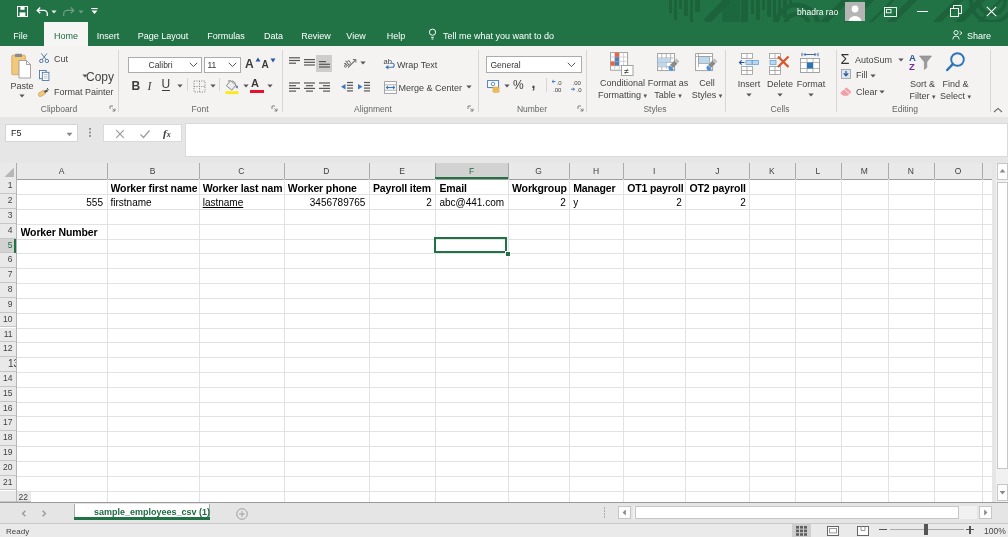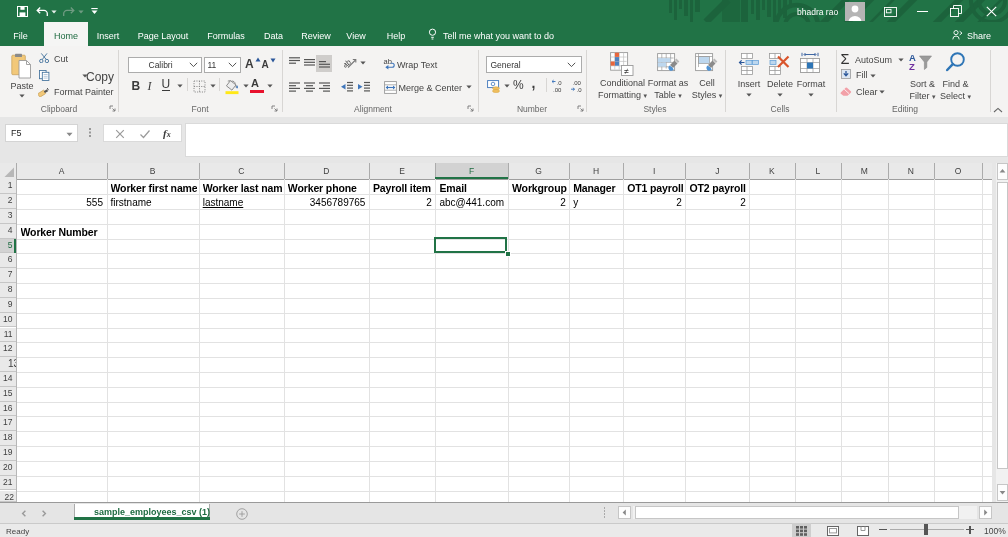--- a/index.html
+++ b/index.html
@@ -544,21 +544,21 @@
   </div>
 <div class="a" style="left:0;top:446.1px;width:15.5px;height:13.8px;background:#e9e9e9;border-bottom:1px solid #c6c6c6;text-align:right;overflow:hidden;">
     <div style="font-size:8.5px;color:#3f3f3f;padding-right:3px;line-height:13.8px;">19</div>
   </div>
 <div class="a" style="left:0;top:460.9px;width:15.5px;height:13.8px;background:#e9e9e9;border-bottom:1px solid #c6c6c6;text-align:right;overflow:hidden;">
     <div style="font-size:8.5px;color:#3f3f3f;padding-right:3px;line-height:13.8px;">20</div>
   </div>
 <div class="a" style="left:0;top:475.7px;width:15.5px;height:13.8px;background:#e9e9e9;border-bottom:1px solid #c6c6c6;text-align:right;overflow:hidden;">
     <div style="font-size:8.5px;color:#3f3f3f;padding-right:3px;line-height:13.8px;">21</div>
   </div>
-<div class="a" style="left:0;top:490.5px;width:17px;height:10.5px;background:#e9e9e9;border-bottom:1px solid #c6c6c6;text-align:right;overflow:hidden;">
+<div class="a" style="left:0;top:490.5px;width:31px;height:10.5px;background:#e9e9e9;border-bottom:1px solid #c6c6c6;text-align:right;overflow:hidden;">
     <div style="font-size:8.5px;color:#3f3f3f;padding-right:3px;line-height:13.8px;">22</div>
   </div>
 <div class="a" style="left:15.5px;top:179.3px;width:1px;height:322.7px;background:#b7b7b7;"></div>
 <div class="a" style="left:14px;top:238.6px;width:2px;height:14.8px;background:#217346;"></div>
 <div class="a" style="left:106.5px;top:179.3px;width:1px;height:322.7px;background:#e2e2e2;"></div>
 <div class="a" style="left:198.7px;top:179.3px;width:1px;height:322.7px;background:#e2e2e2;"></div>
 <div class="a" style="left:283.8px;top:179.3px;width:1px;height:322.7px;background:#e2e2e2;"></div>
 <div class="a" style="left:368.9px;top:179.3px;width:1px;height:322.7px;background:#e2e2e2;"></div>
 <div class="a" style="left:435.4px;top:179.3px;width:1px;height:322.7px;background:#e2e2e2;"></div>
 <div class="a" style="left:508.0px;top:179.3px;width:1px;height:322.7px;background:#e2e2e2;"></div>

